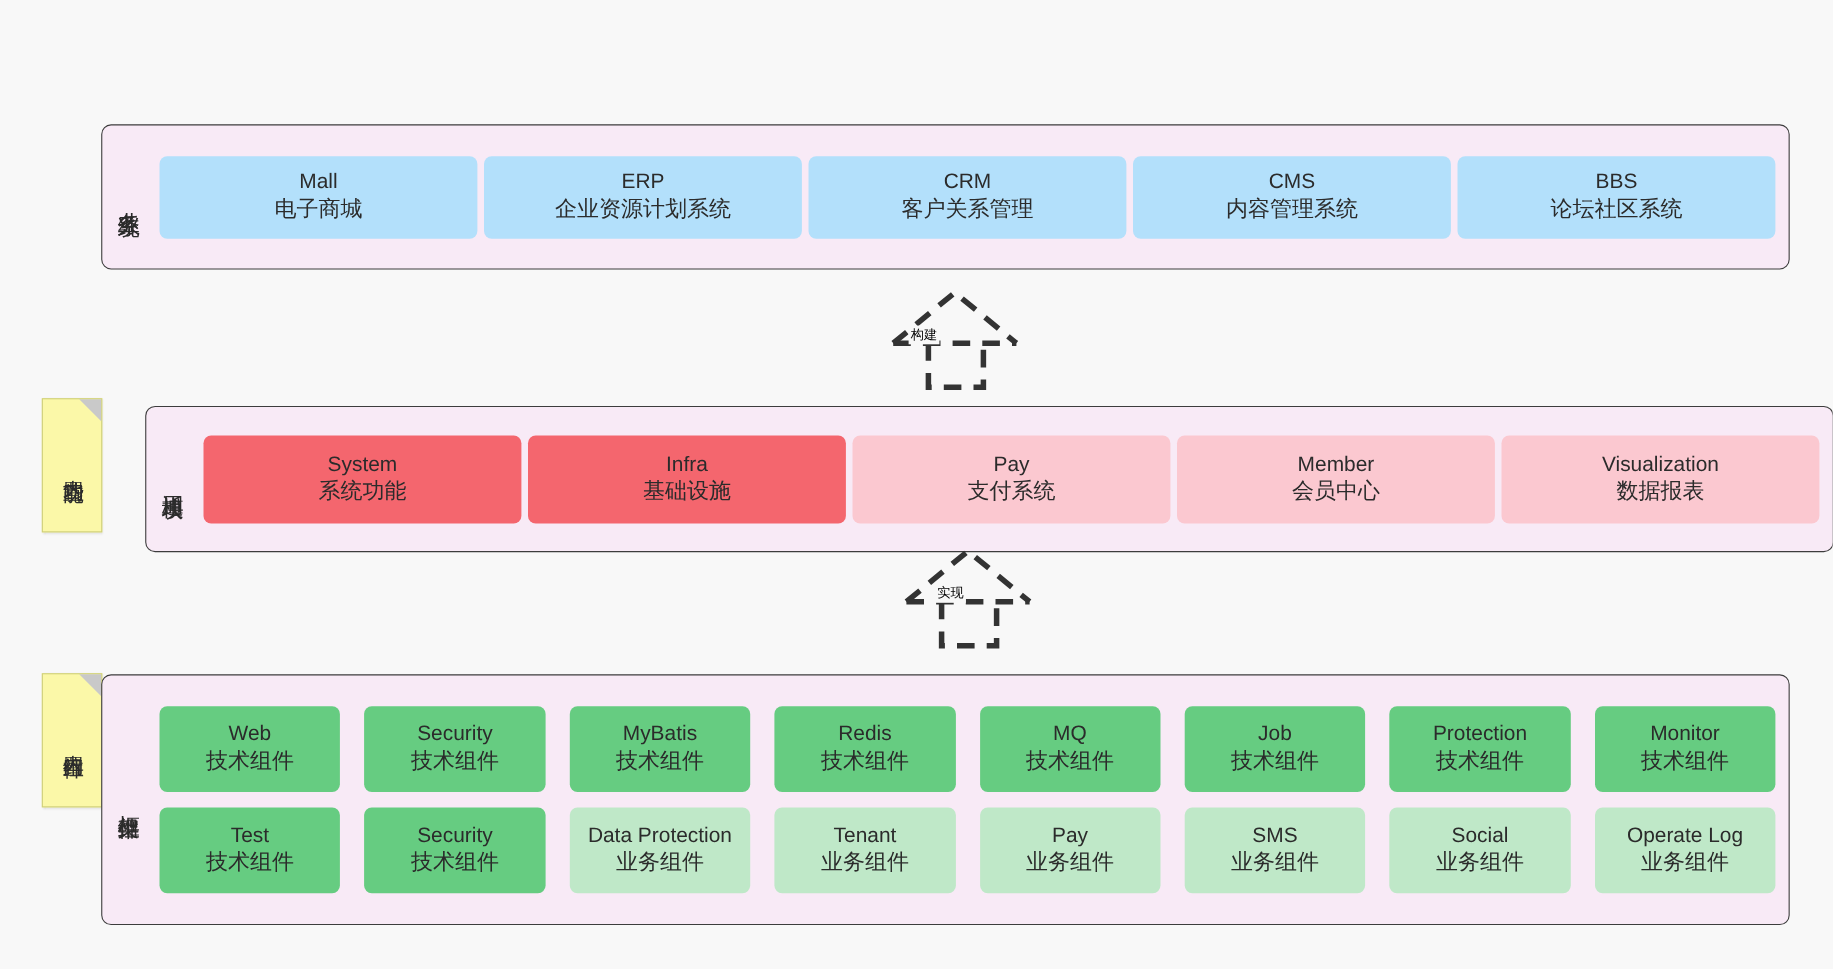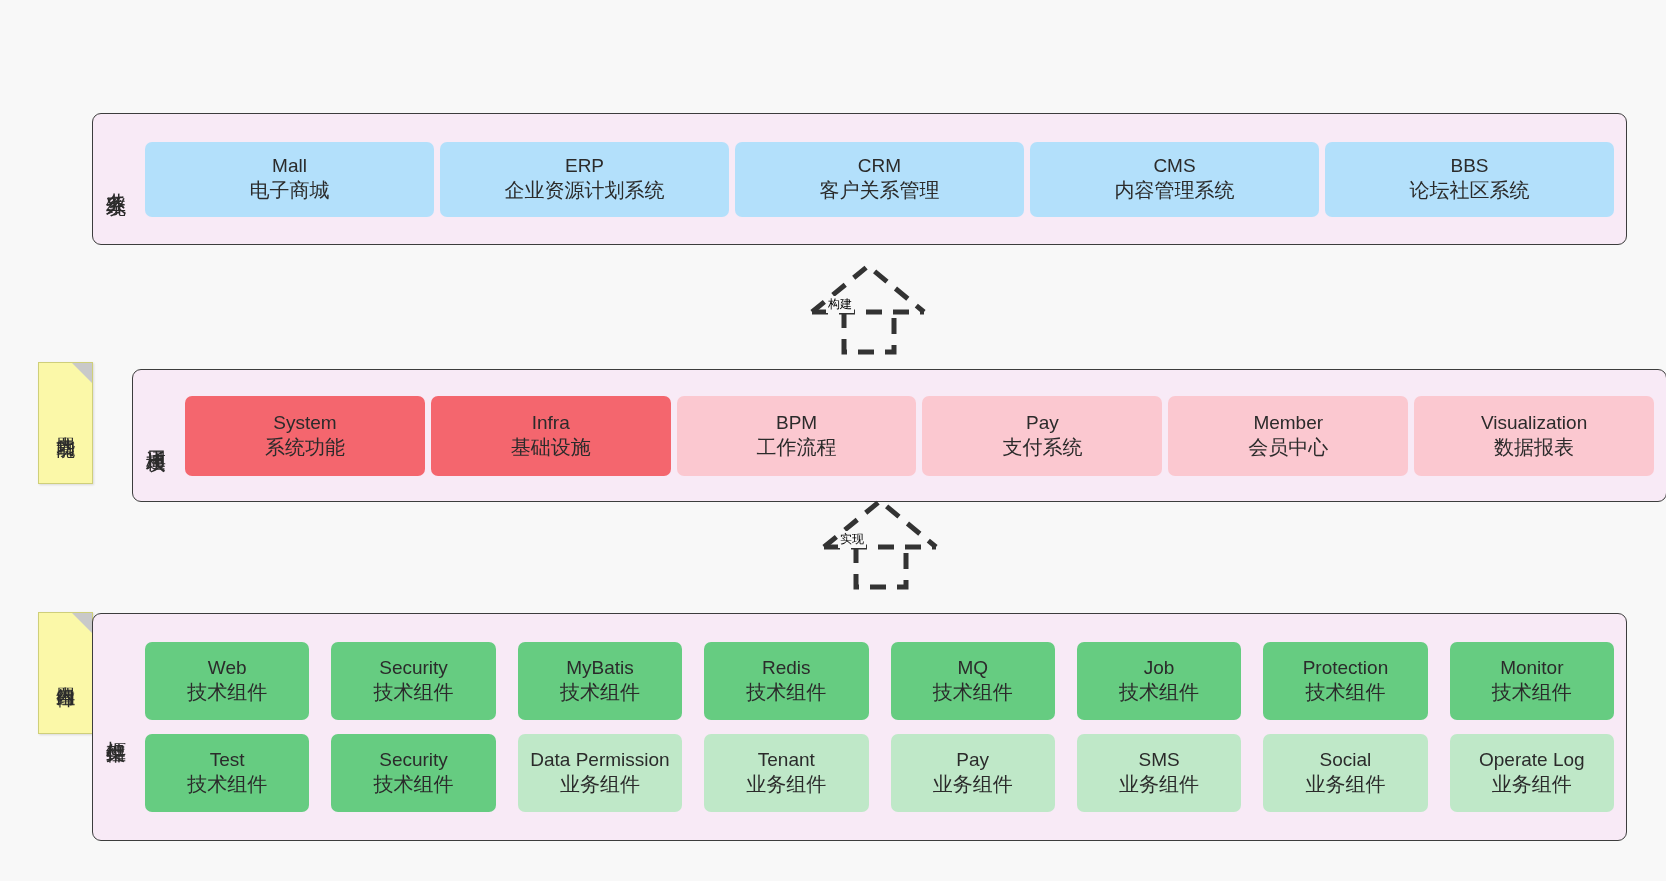--- a/index.html
+++ b/index.html
@@ -173,24 +173,20 @@
 
       <div class="node n-red">
         <div class="en">System</div>
         <div class="cn">系统功能</div>
       </div>
       <div class="node n-red">
         <div class="en">Infra</div>
         <div class="cn">基础设施</div>
       </div>
       <div class="node n-pink">
-        <div class="en">BPM</div>
-        <div class="cn">工作流程</div>
-      </div>
-      <div class="node n-pink">
         <div class="en">Pay</div>
         <div class="cn">支付系统</div>
       </div>
       <div class="node n-pink">
         <div class="en">Member</div>
         <div class="cn">会员中心</div>
       </div>
       <div class="node n-pink">
         <div class="en">Visualization</div>
         <div class="cn">数据报表</div>
@@ -198,21 +194,21 @@
 
     </div>
   </div>
 
   <div class="arrow" style="left:812px;top:497px;">
     <svg width="160" height="92" viewBox="0 0 160 92" aria-hidden="true">
       <polyline points="12,50 68,4 124,50" fill="none" stroke="#333" stroke-width="5" stroke-dasharray="16,11" stroke-linecap="butt"></polyline>
       <line x1="12" y1="50" x2="124" y2="50" stroke="#333" stroke-width="5" stroke-dasharray="16,11"></line>
       <polyline points="44,50 44,90 94,90 94,50" fill="none" stroke="#333" stroke-width="5" stroke-dasharray="16,11"></polyline>
     </svg>
-    <span class="arrow-label" style="left:26px;top:34px;">实现</span>
+    <span class="arrow-label" style="left:38px;top:34px;">实现</span>
   </div>
 
   <div class="sticky" style="left:38px;top:612px;height:122px;">
     <span class="fold"></span>
     <span>内置组件</span>
   </div>
 
   <div class="layer" id="layer-framework" style="left:92px;top:613px;width:1535px;height:228px;">
     <div class="layer-label">框架组件</div>
     <div class="layer-body two-rows">
@@ -255,21 +251,21 @@
       <div class="row">
         <div class="node n-green">
           <div class="en">Test</div>
           <div class="cn">技术组件</div>
         </div>
         <div class="node n-green">
           <div class="en">Security</div>
           <div class="cn">技术组件</div>
         </div>
         <div class="node n-lightgreen">
-          <div class="en">Data Permission</div>
+          <div class="en">Data Protection</div>
           <div class="cn">业务组件</div>
         </div>
         <div class="node n-lightgreen">
           <div class="en">Tenant</div>
           <div class="cn">业务组件</div>
         </div>
         <div class="node n-lightgreen">
           <div class="en">Pay</div>
           <div class="cn">业务组件</div>
         </div>

